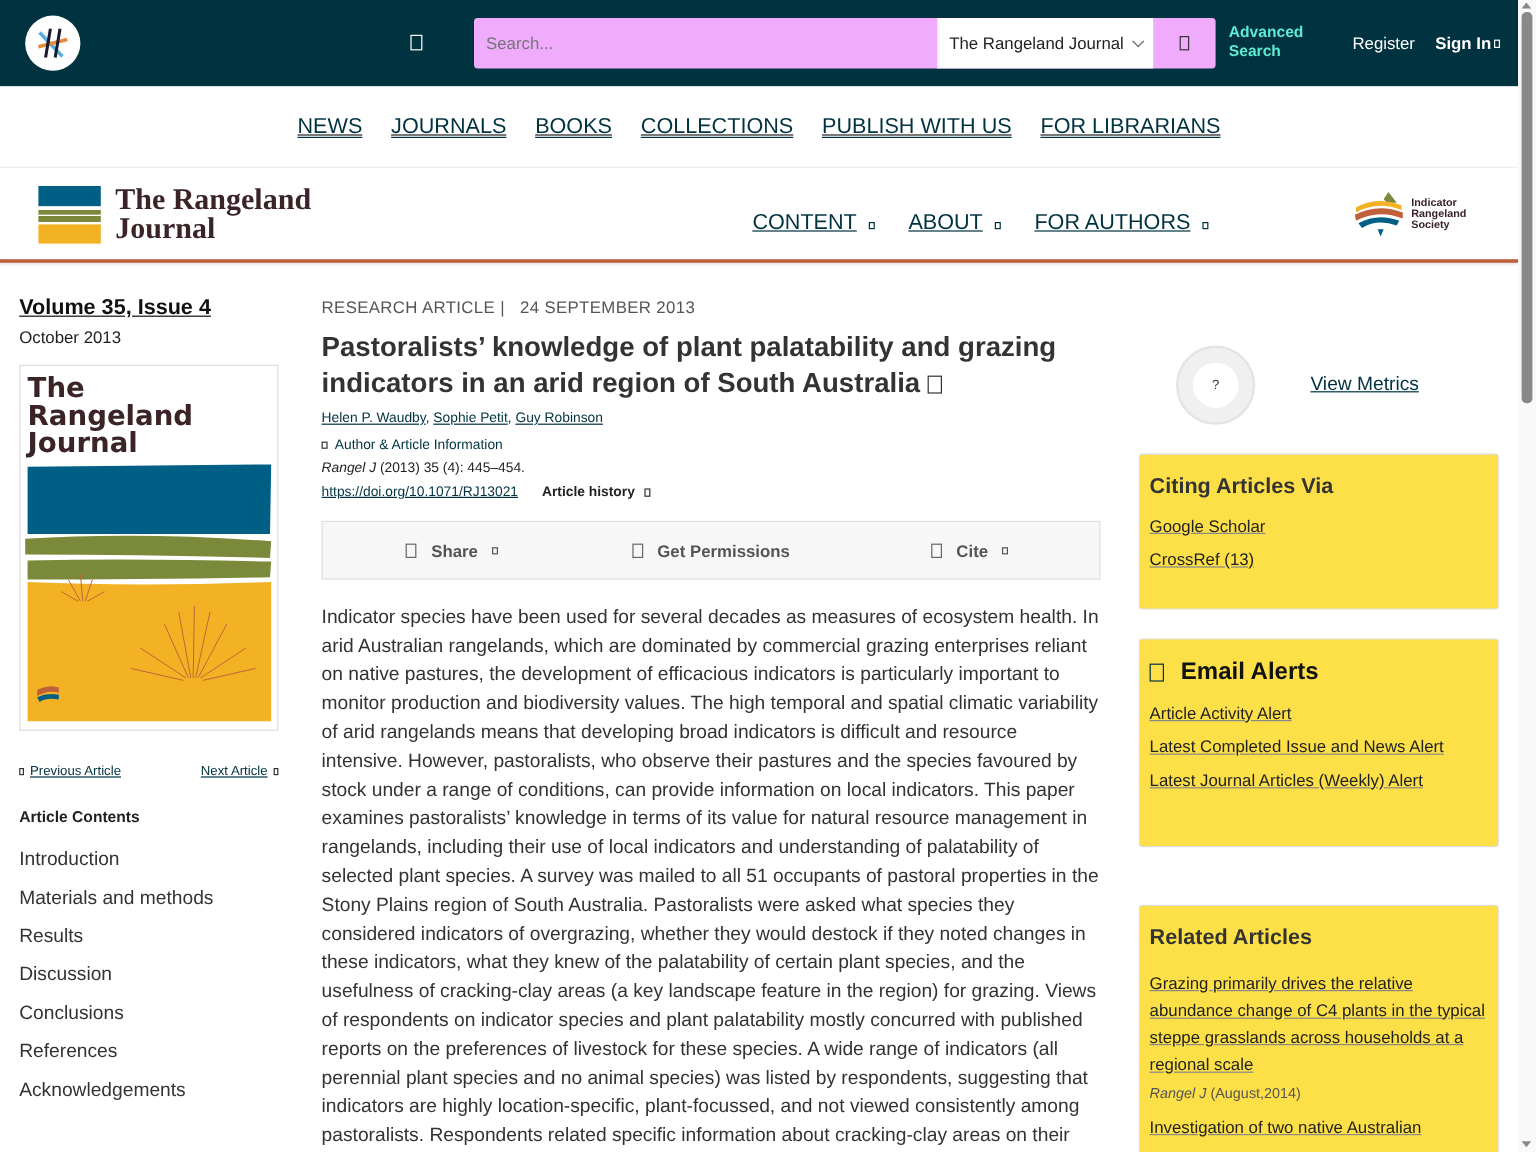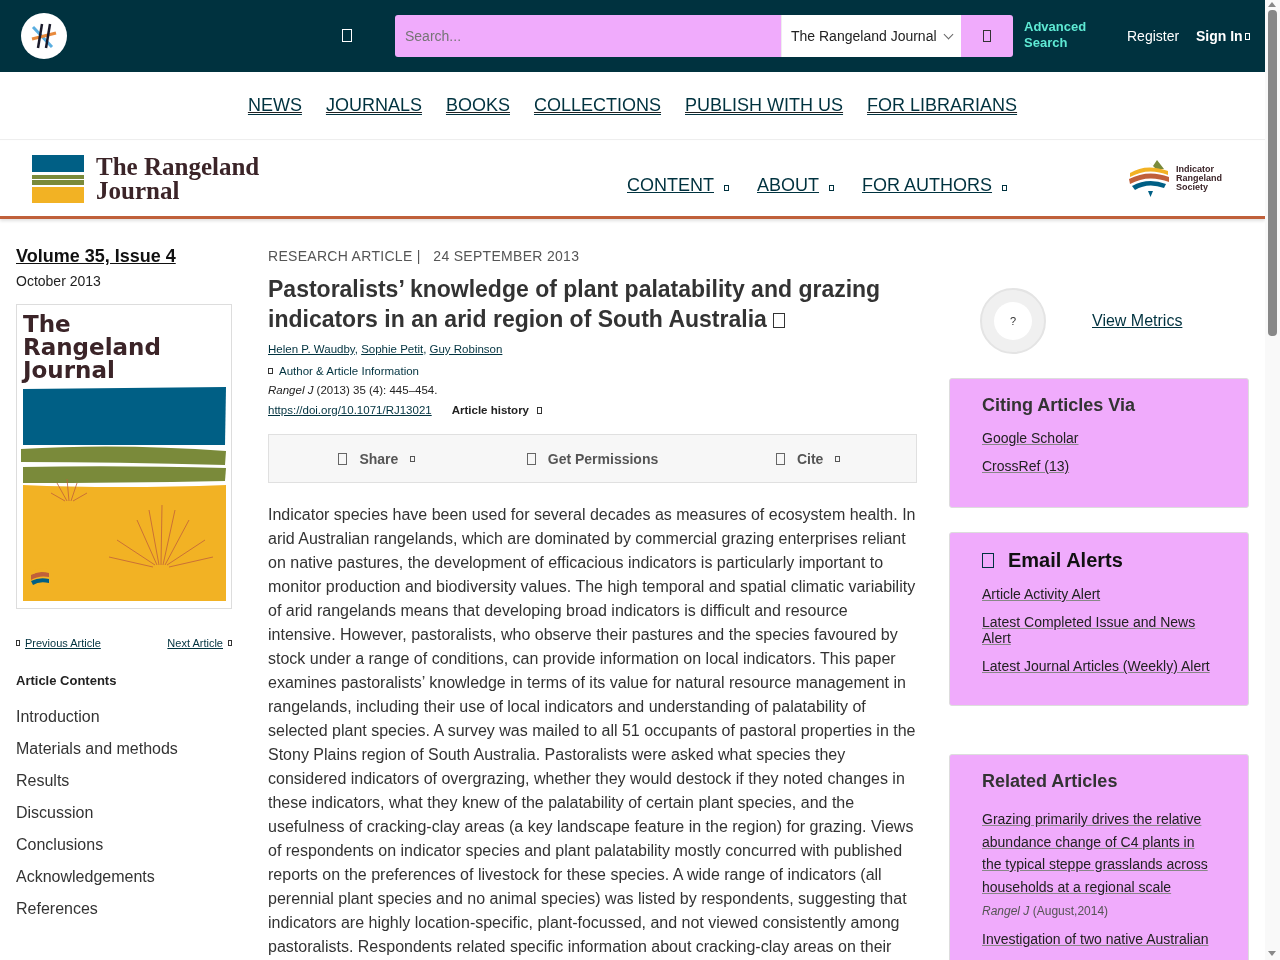--- a/index.html
+++ b/index.html
@@ -73,21 +73,21 @@
   .tool .ico { width: 9px; height: 12px; border: 1px solid #666; margin-right: 12px; }
   .tool .dd { width: 5px; height: 6px; border: 1px solid #555; margin-left: 12px; }
   .abstract { margin-top: 20px; font-size: 16px; line-height: 24px; color: #333; }
 
   
   .right { position: absolute; left: 949px; top: 288px; width: 300px; }
   .metrics { display: flex; align-items: center; height: 66px; }
   .donut { margin-left: 31px; width: 66px; height: 66px; border-radius: 50%; background: #f0f0f0; border: 2px solid #e4e4e4; display: flex; align-items: center; justify-content: center; }
   .donut-inner { width: 38px; height: 38px; border-radius: 50%; background: #fff; display: flex; align-items: center; justify-content: center; font-size: 11px; color: #333; }
   .view-metrics { margin-left: 46px; font-size: 16px; color: #00323f; text-decoration: underline; }
-  .card { border: 1px solid #ddd; border-radius: 3px; padding: 16px 32px; background: #f0abfc; }
+  .card { border: 1px solid #ddd; border-radius: 3px; padding: 16px 8px; background: #fde047; }
   .card h3 { font-size: 18px; font-weight: 700; color: #333; }
   .card a { display: block; color: #222; font-size: 14px; text-decoration: underline; text-decoration-color: #888; }
   .citing { margin-top: 24px; height: 130px; }
   .citing a { margin-top: 14px; }
   .citing a + a { margin-top: 12px; }
   .alerts { margin-top: 24px; height: 174px; }
   .alerts h3 { font-size: 20px; display: flex; align-items: center; color: #111; }
   .alerts h3 .sq { width: 12px; height: 15px; border: 1.5px solid #00323f; margin-right: 14px; }
   .alerts a { margin-top: 14px; }
   .alerts a + a { margin-top: 12px; }
@@ -236,22 +236,22 @@
         <span class="sq" style="margin-right:0"></span>
       </a>
   </div>
   <div class="contents-h">Article Contents</div>
   <ul class="toc">
     <li>Introduction</li>
     <li>Materials and methods</li>
     <li>Results</li>
     <li>Discussion</li>
     <li>Conclusions</li>
+    <li>References</li>
     <li>Acknowledgements</li>
-    <li>References</li>
   </ul>
 </aside>
 
 <main class="main">
   <div class="kicker">
     <span>RESEARCH ARTICLE</span><span> |&nbsp;&nbsp; </span><span>24 SEPTEMBER 2013</span>
   </div>
   <h1 class="title"><span>Pastoralists’ knowledge of plant palatability and grazing indicators in an arid region of South Australia</span><span class="sq"></span></h1>
   <div class="authors">
     <a>Helen P. Waudby</a>, <a>Sophie Petit</a>, <a>Guy Robinson</a>

